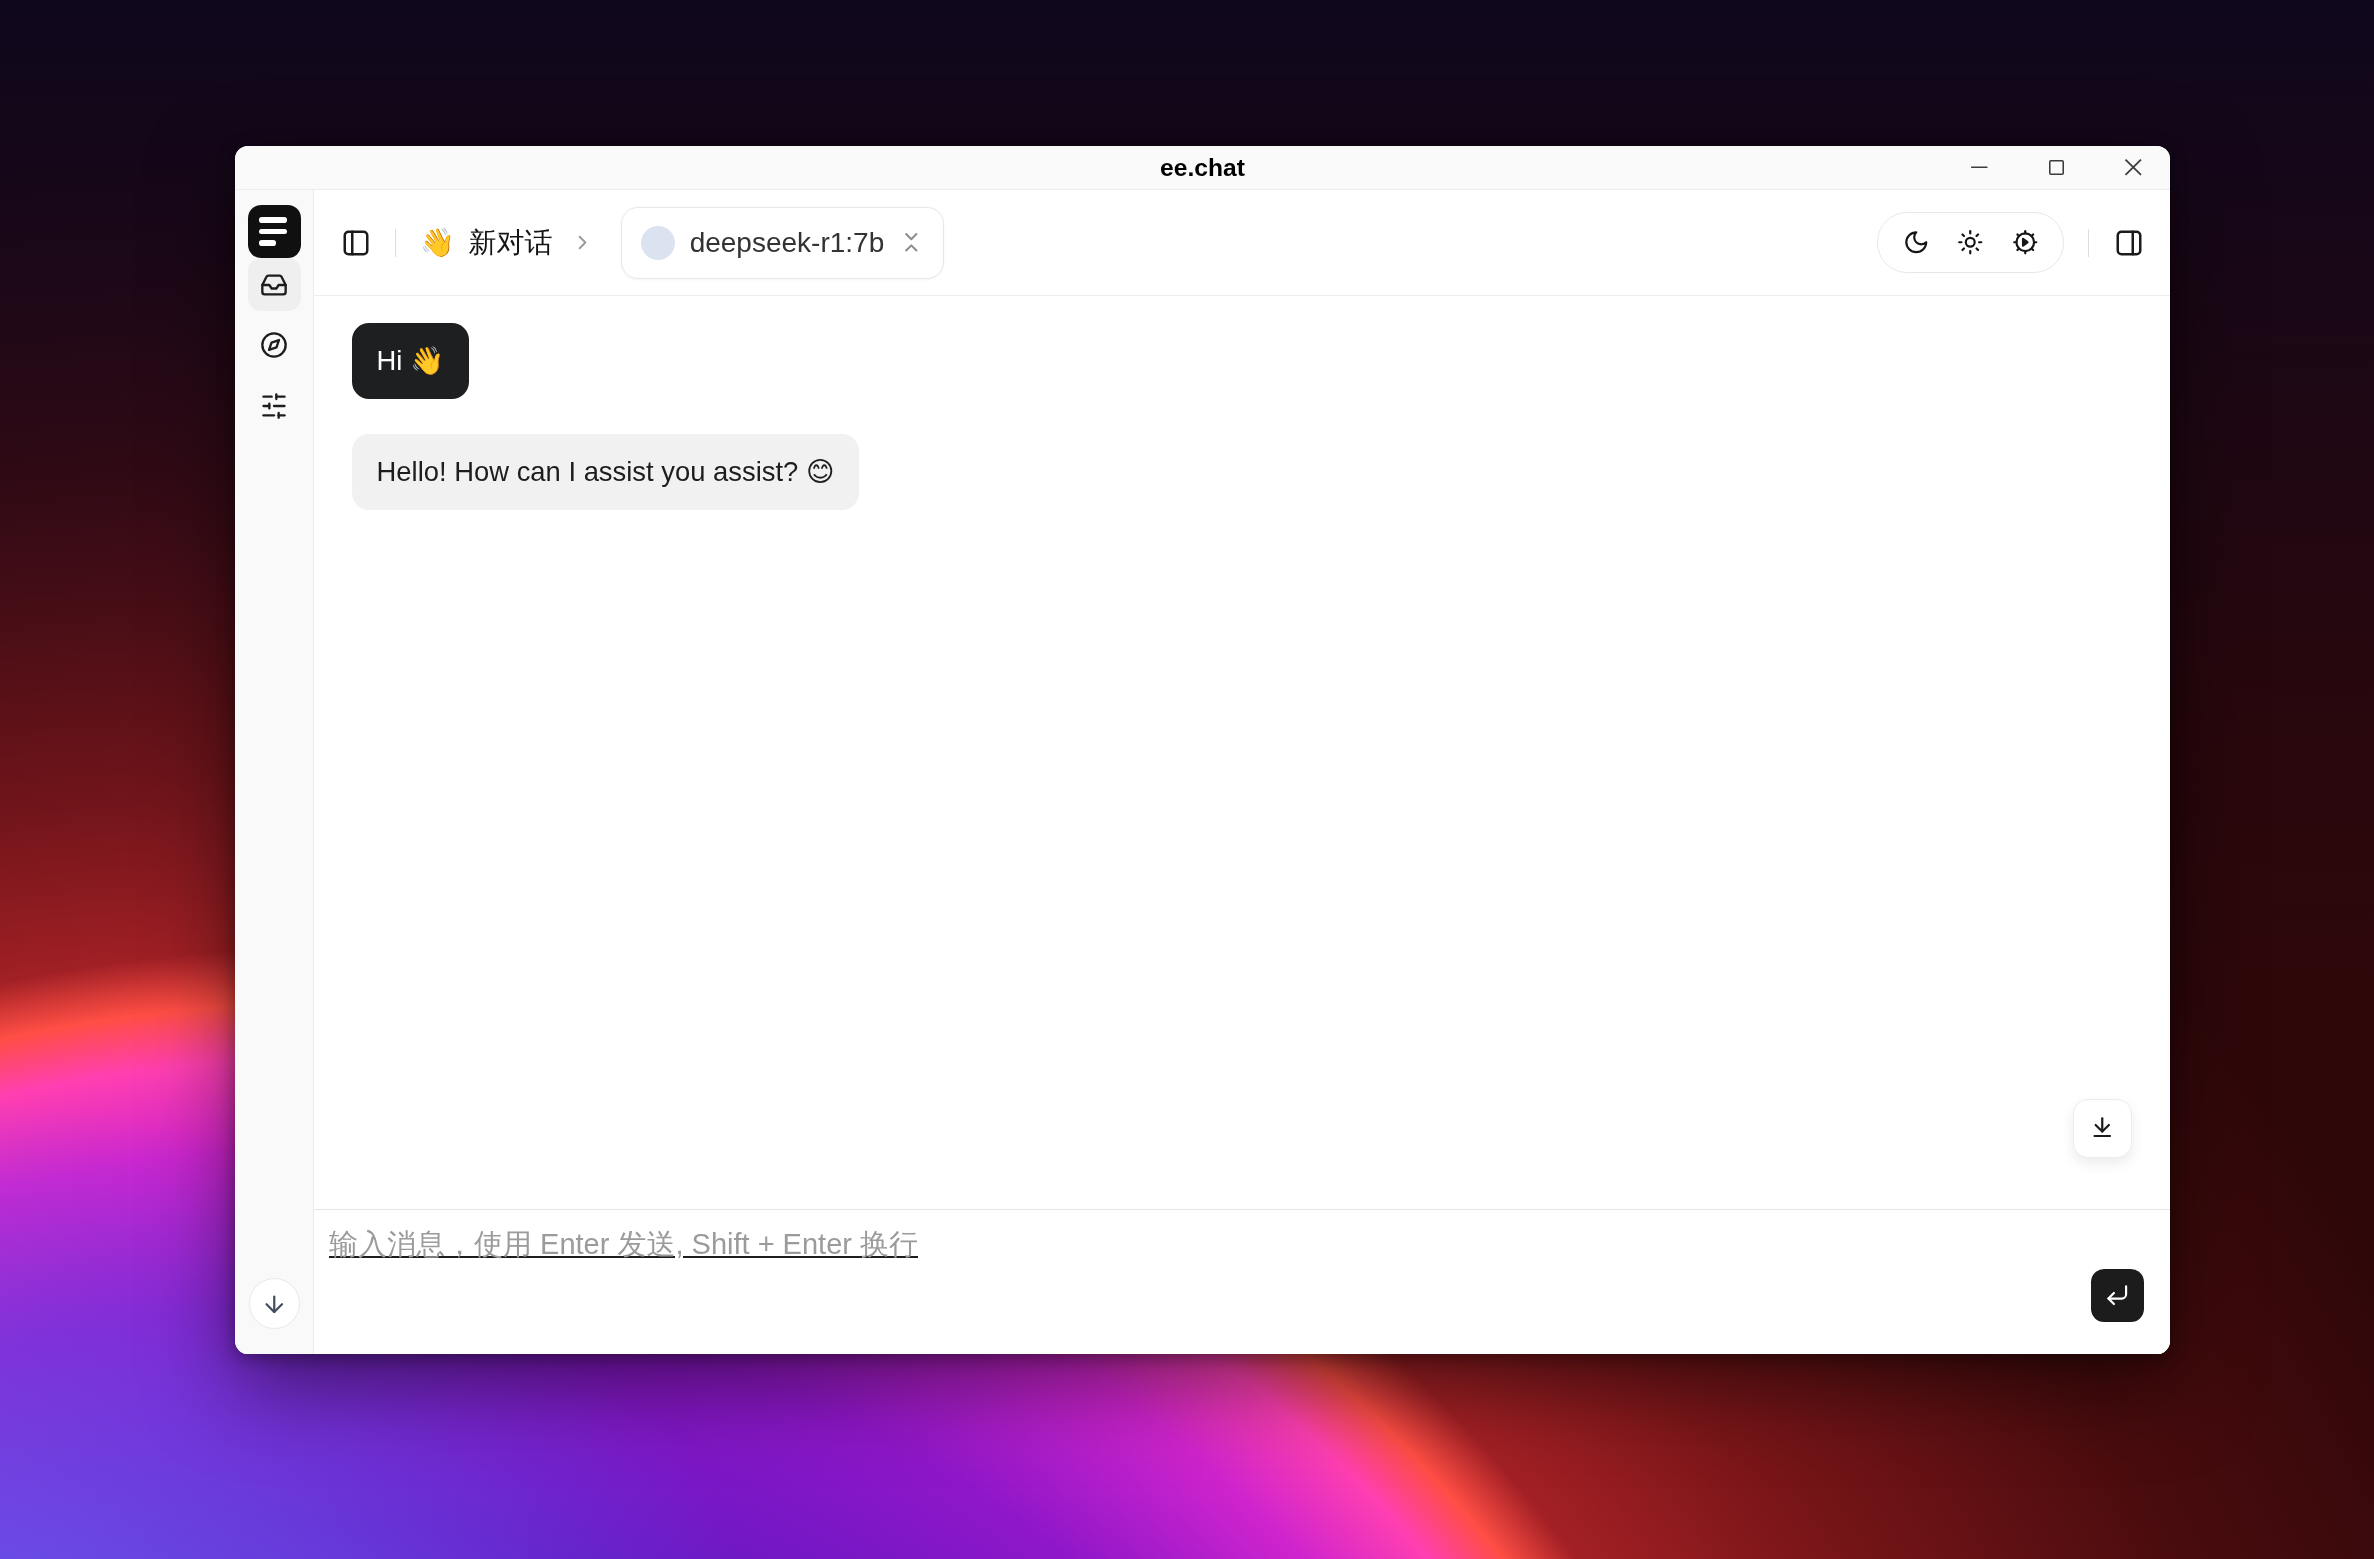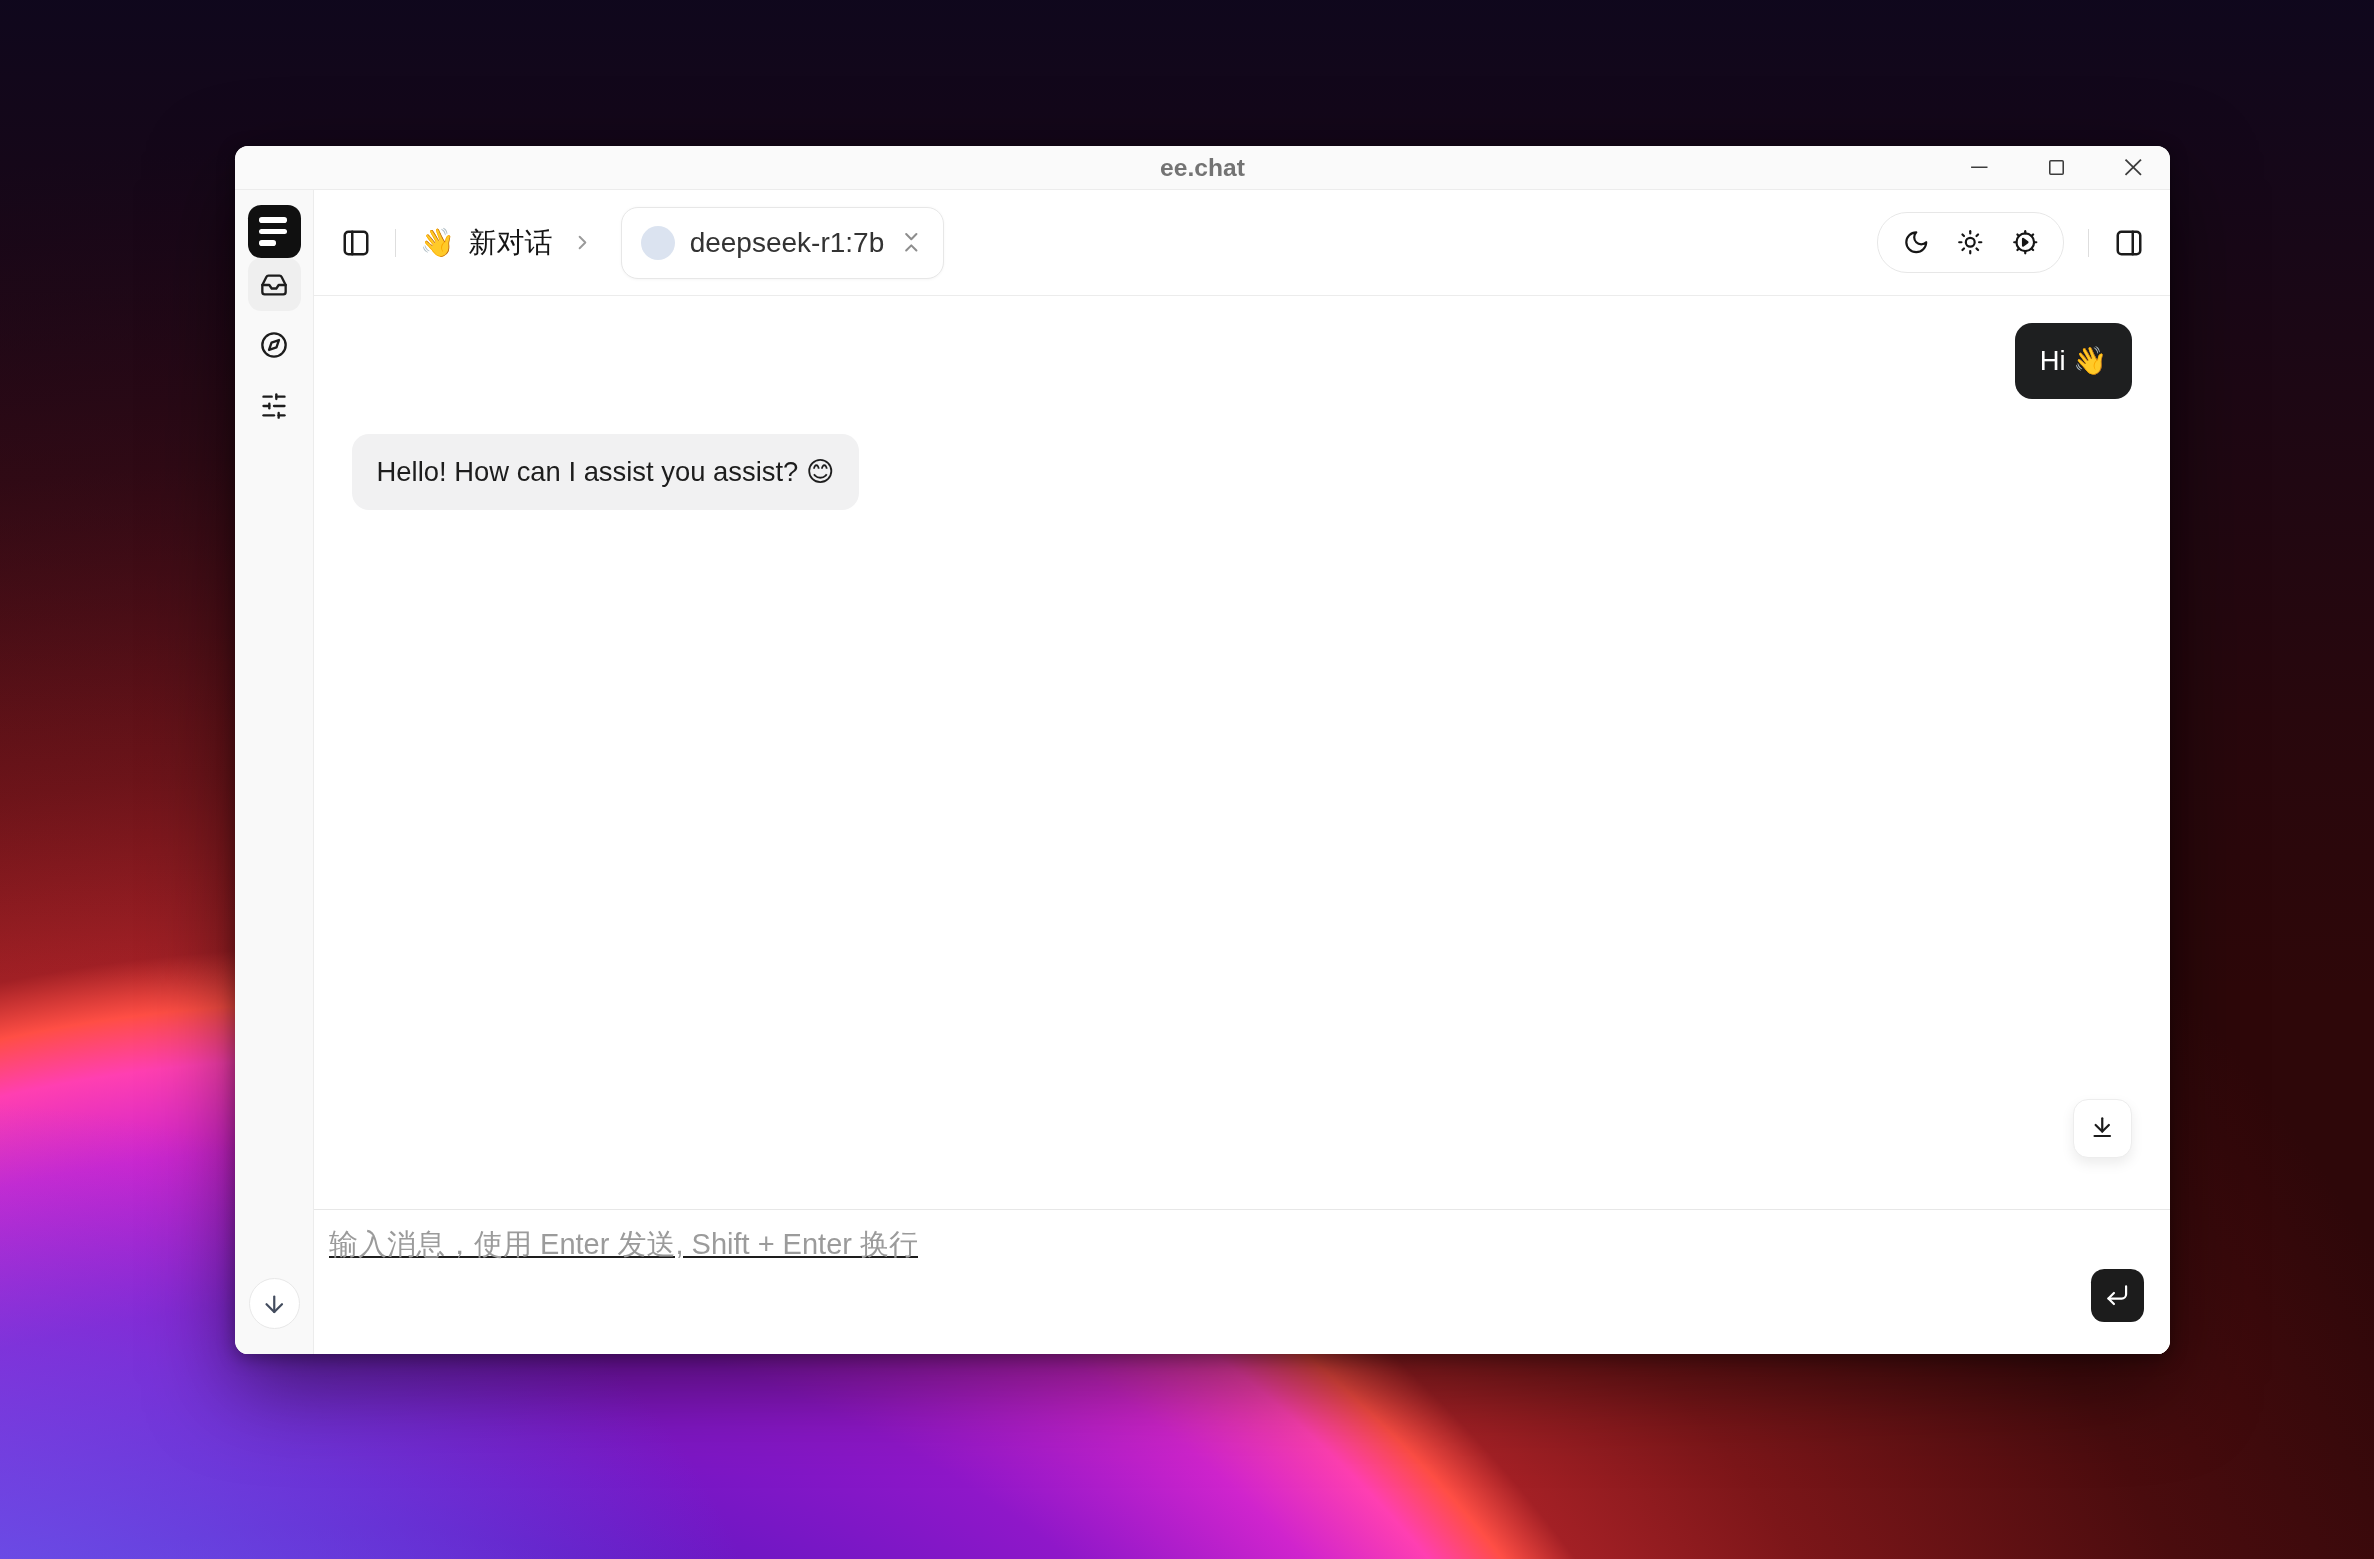--- a/index.html
+++ b/index.html
@@ -25,21 +25,21 @@
   }
 
   
   .titlebar{
     height:44px; background:#fafafa; border-bottom:0.9px solid #ececec;
     position:relative; flex:0 0 auto;
   }
   .titlebar .title{
     position:absolute; left:0; right:0; top:0; height:100%;
     display:flex; align-items:center; justify-content:center;
-    font-size:24.6px; font-weight:700; color:#737373;
+    font-size:24.6px; font-weight:700; color:#000000;
   }
   .win-controls{
     position:absolute; right:23px; top:0; height:100%;
     display:flex; align-items:center; gap:49px;
   }
   .win-btn{
     width:28px; height:28px; display:flex; align-items:center; justify-content:center;
     color:#3c3c3c; background:transparent; border:none; cursor:default;
   }
 
@@ -101,21 +101,21 @@
   .header-spacer{ flex:1; }
   .theme-pill{
     height:61px; border:0.9px solid #e7e7e7; border-radius:30px; background:#ffffff;
     display:flex; align-items:center; gap:28px; padding:0 24.6px;
   }
   .theme-pill .icon-btn{ color:#161616; }
 
   
   .chat{ flex:1; position:relative; padding:27.4px 38px 0; overflow:hidden; }
   .msg-row{ display:flex; }
-  .msg-row.user{ justify-content:flex-end; }
+  .msg-row.user{ justify-content:flex-start; }
   .msg-row.assistant{ justify-content:flex-start; margin-top:35px; }
   .bubble{ font-size:27.4px; line-height:32px; border-radius:17px; padding:22px 24.6px; }
   .bubble.user{ background:#1e1f20; color:#ffffff; }
   .bubble.assistant{ background:#f1f1f2; color:#1d1d1d; }
   .scroll-bottom{
     position:absolute; right:38px; bottom:51px; width:59px; height:59px;
     background:#ffffff; border:0.9px solid #ededed; border-radius:15px;
     box-shadow:0 5.7px 13.2px rgba(0,0,0,0.08);
     display:flex; align-items:center; justify-content:center; color:#1b1b1b;
   }

